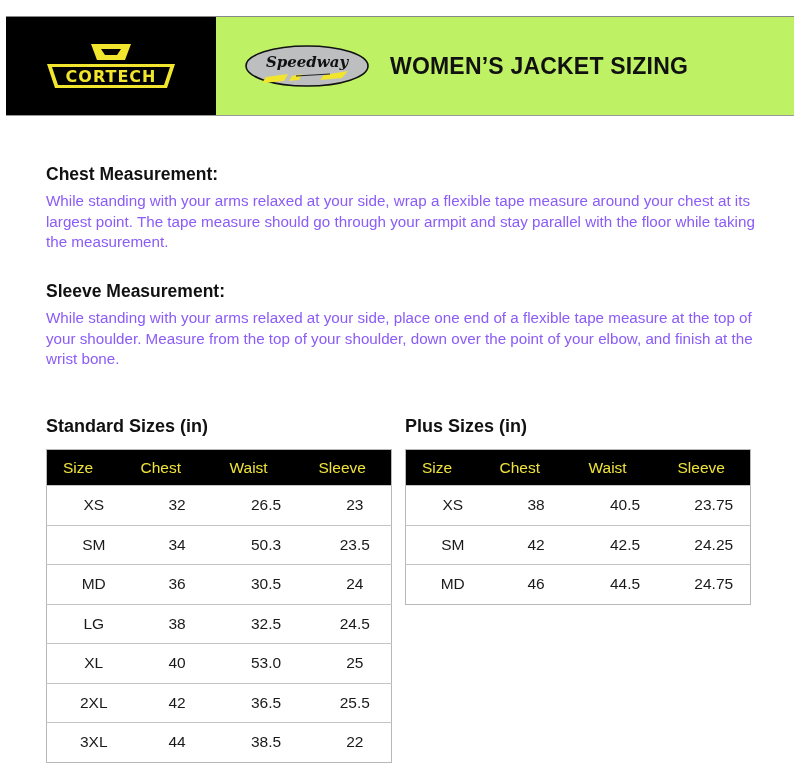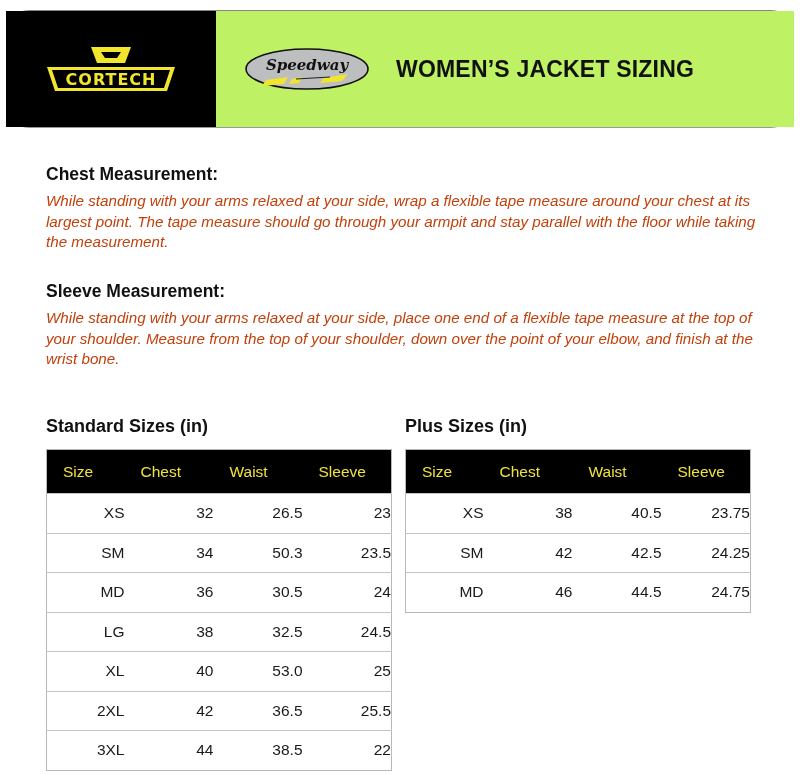--- a/index.html
+++ b/index.html
@@ -1,54 +1,54 @@
 <!DOCTYPE html>
 <html><head>
 <meta charset="utf-8">
 <style>
   * { box-sizing: border-box; margin: 0; padding: 0; }
   html, body { width: 800px; height: 775px; background: #ffffff; overflow: hidden; }
   body { font-family: "Liberation Sans", "DejaVu Sans", sans-serif; color: #1a1a1a; position: relative; }
 
   .header {
-    position: absolute; left: 6px; top: 10px; width: 788px; height: 118px;
-    display: flex; border-top: 1px solid #888; border-bottom: 1px solid #999; border-radius: 23px;
+    position: absolute; left: 6px; top: 16px; width: 788px; height: 100px;
+    display: flex; border-top: 1px solid #888; border-bottom: 1px solid #999;
   }
   .brand-left {
     width: 210px; height: 100%; background: #000000;
     display: flex; align-items: center; justify-content: center;
   }
   .brand-right {
     flex: 1; height: 100%; background: #bef264;
     display: flex; align-items: center;
   }
   .speedway-logo { margin-left: 28px; width: 126px; height: 46px; }
   .header-title {
-    margin-left: 26px; font-size: 23px; font-weight: bold; color: #111;
+    margin-left: 20px; font-size: 23px; font-weight: bold; color: #111;
     letter-spacing: 0.2px;
   }
 
   .section { position: absolute; left: 46px; width: 720px; }
   .section h2 { font-size: 17.5px; font-weight: bold; color: #111; margin-bottom: 6px; }
-  .section p { font-size: 15.2px; line-height: 20.5px; color: #c2410c; font-style: italic; }
+  .section p { font-size: 15.2px; line-height: 20.5px; color: #8b5cf6; }
   #chest { top: 164px; }
   #sleeve { top: 281px; }
 
   .table-block { position: absolute; top: 416px; }
   #standard { left: 46px; width: 346px; }
   #plus { left: 405px; width: 346px; }
   .table-title { font-size: 18px; font-weight: bold; color: #111; height: 33px; }
   table { width: 346px; border-collapse: collapse; border: 1px solid #b8b8b8; }
-  thead tr { background: #000; height: 44px; }
+  thead tr { background: #000; height: 36px; }
   th {
     color: #efe33a; font-size: 15.5px; font-weight: normal; text-align: left;
     padding-left: 16px;
   }
   td {
-    font-size: 15.5px; color: #1a1a1a; text-align: right; padding-left: 16px;
+    font-size: 15.5px; color: #1a1a1a; text-align: center; padding-left: 16px;
     height: 39.5px; border-top: 1px solid #c4c4c4; margin-top: 8px;
   }
   th:nth-child(1), td:nth-child(1) { width: 78px; }
   th:nth-child(2), td:nth-child(2) { width: 89px; }
   th:nth-child(3), td:nth-child(3) { width: 89px; }
 </style>
 </head>
 <body>
 
 <div class="header">

